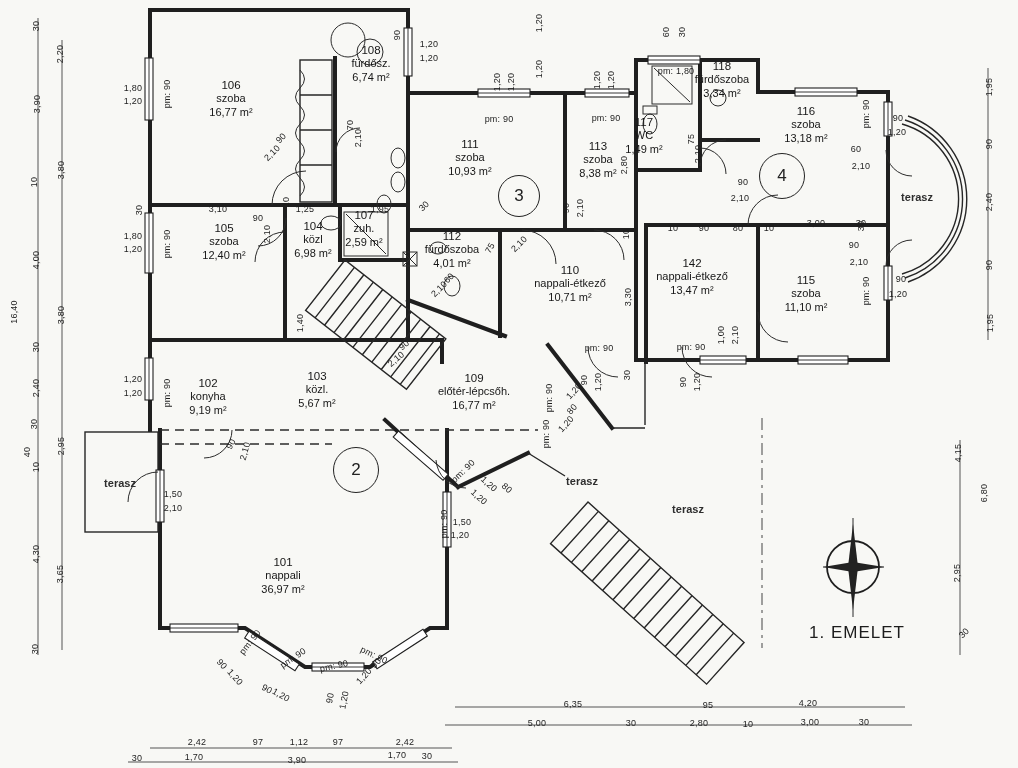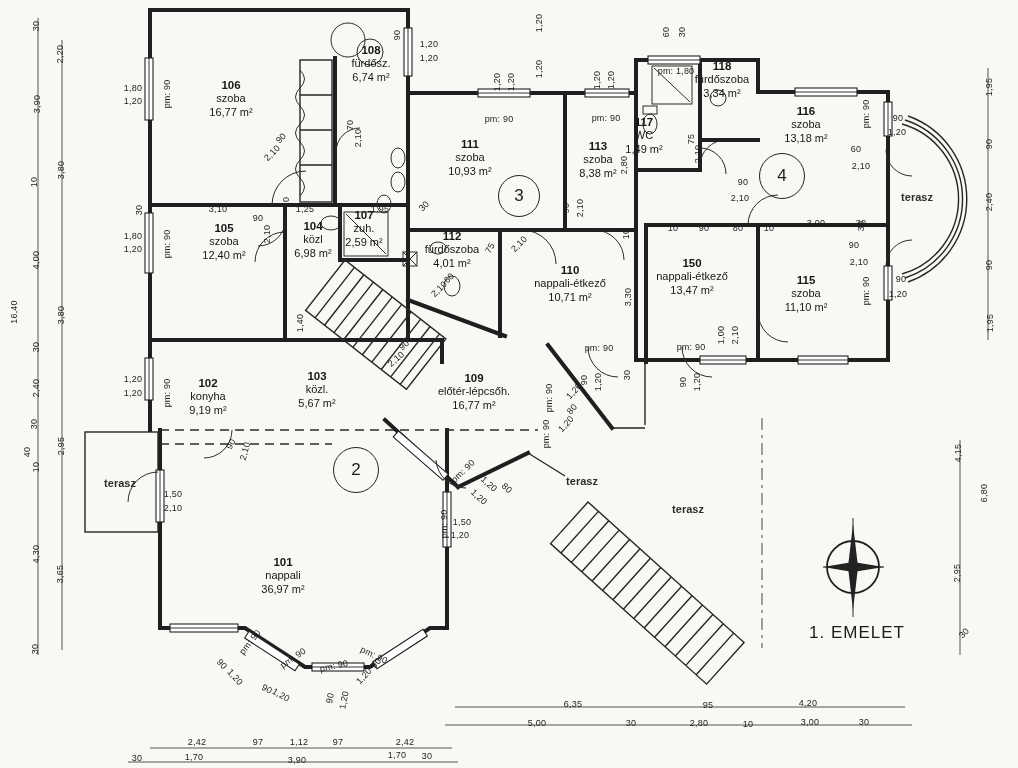--- a/index.html
+++ b/index.html
@@ -12,21 +12,21 @@
   .w1{stroke:#2b2b2b;stroke-width:1;fill:none;}
   .ch{stroke:#555;stroke-width:1;fill:none;}
   .dsh{stroke:#2b2b2b;stroke-width:1.4;fill:none;stroke-dasharray:9 6;}
   .ddot{stroke:#444;stroke-width:1;fill:none;stroke-dasharray:12 5 3 5;}
   .win rect{fill:#fff;stroke:#1f1f1f;stroke-width:1.1;}
   .win line{stroke:#1f1f1f;stroke-width:.9;}
   .dim{position:absolute;font-size:9px;color:#1d1d1d;white-space:nowrap;
        transform:translate(-50%,-50%) rotate(var(--r,0deg));letter-spacing:.2px;}
   .room{position:absolute;transform:translate(-50%,-50%);text-align:center;color:#161616;
         line-height:1.25;white-space:nowrap;}
-  .room .num{font-size:11.5px;font-weight:700;display:block;}
+  .room .num{font-size:11.5px;font-weight:400;display:block;}
   .room .nm{font-size:11px;display:block;}
   .room .ar{font-size:11px;display:block;}
   .tz{position:absolute;transform:translate(-50%,-50%);font-size:11px;font-weight:600;color:#2e2e2e;}
   .marker{position:absolute;transform:translate(-50%,-50%);border:1.7px solid #222;border-radius:50%;
           display:flex;align-items:center;justify-content:center;font-size:17px;color:#222;background:rgba(255,255,255,.0);}
   #floor-title{position:absolute;transform:translate(-50%,-50%);font-size:17px;color:#1c1c1c;
                letter-spacing:1px;font-weight:500;}
   #disclaimer{position:absolute;transform:translate(-50%,-50%);font-size:19px;font-weight:700;color:#1b18b6;}
 </style>
 </head>
@@ -393,21 +393,21 @@
       <span class="num">112</span>
       <span class="nm">fürdőszoba</span>
       <span class="ar">4,01 m²</span>
     </div>
     <div class="room" style="left: 598px; top: 160px;">
       <span class="num">113</span>
       <span class="nm">szoba</span>
       <span class="ar">8,38 m²</span>
     </div>
     <div class="room" style="left: 692px; top: 277px;">
-      <span class="num">150</span>
+      <span class="num">142</span>
       <span class="nm">nappali-étkező</span>
       <span class="ar">13,47 m²</span>
     </div>
     <div class="room" style="left: 806px; top: 294px;">
       <span class="num">115</span>
       <span class="nm">szoba</span>
       <span class="ar">11,10 m²</span>
     </div>
     <div class="room" style="left: 806px; top: 125px;">
       <span class="num">116</span>

